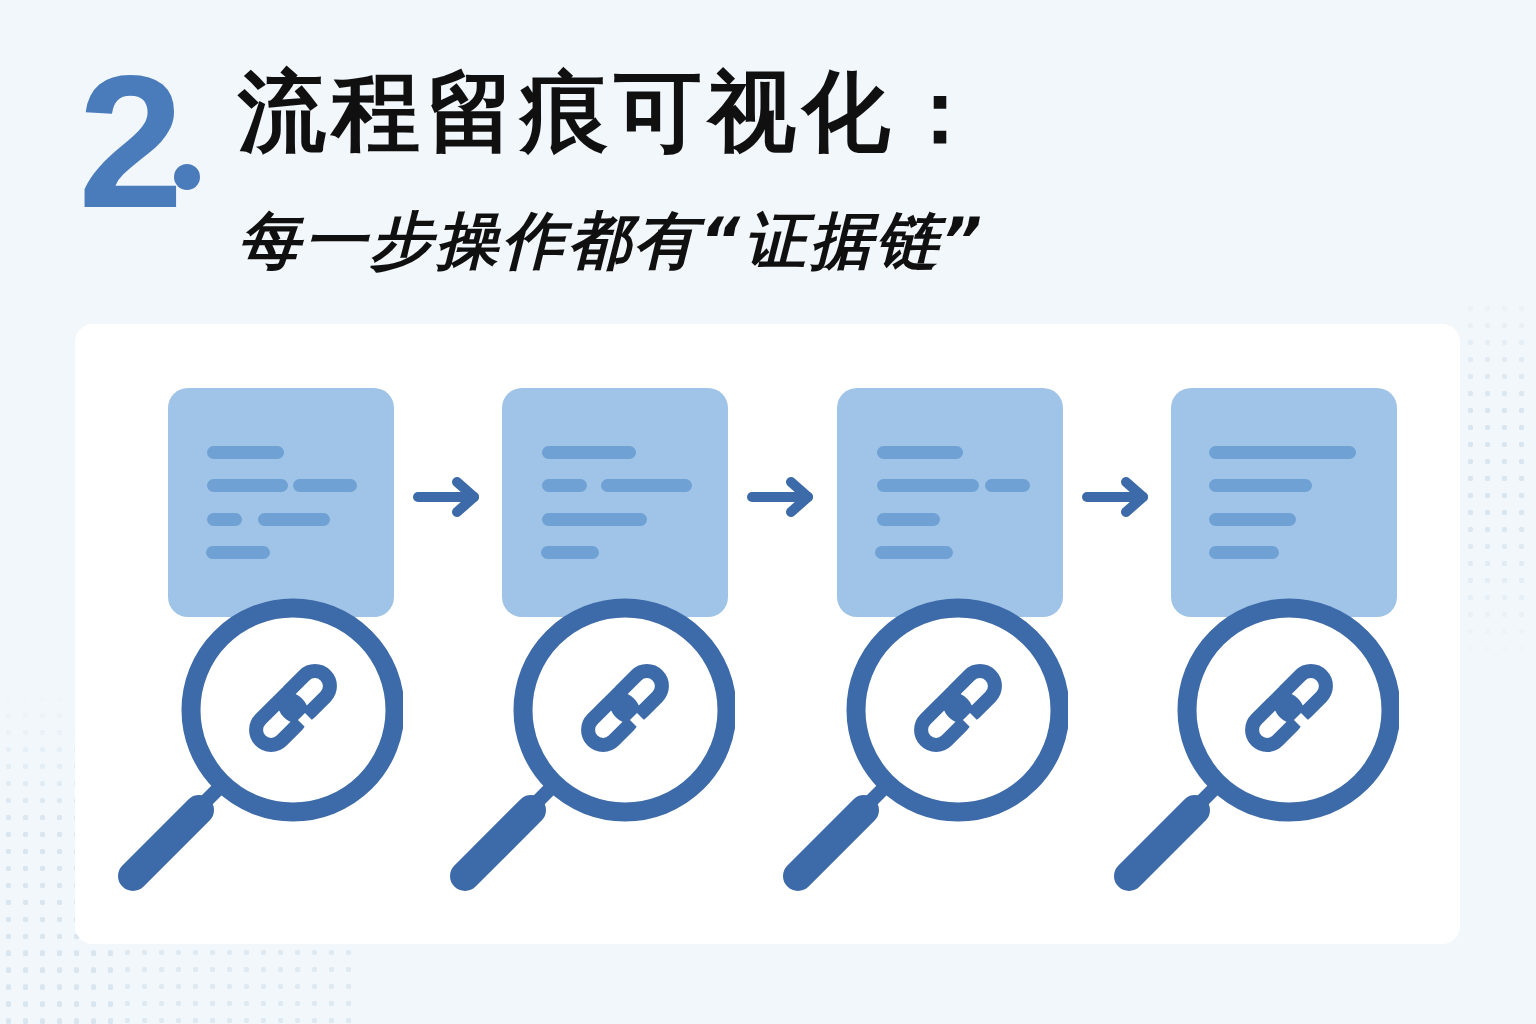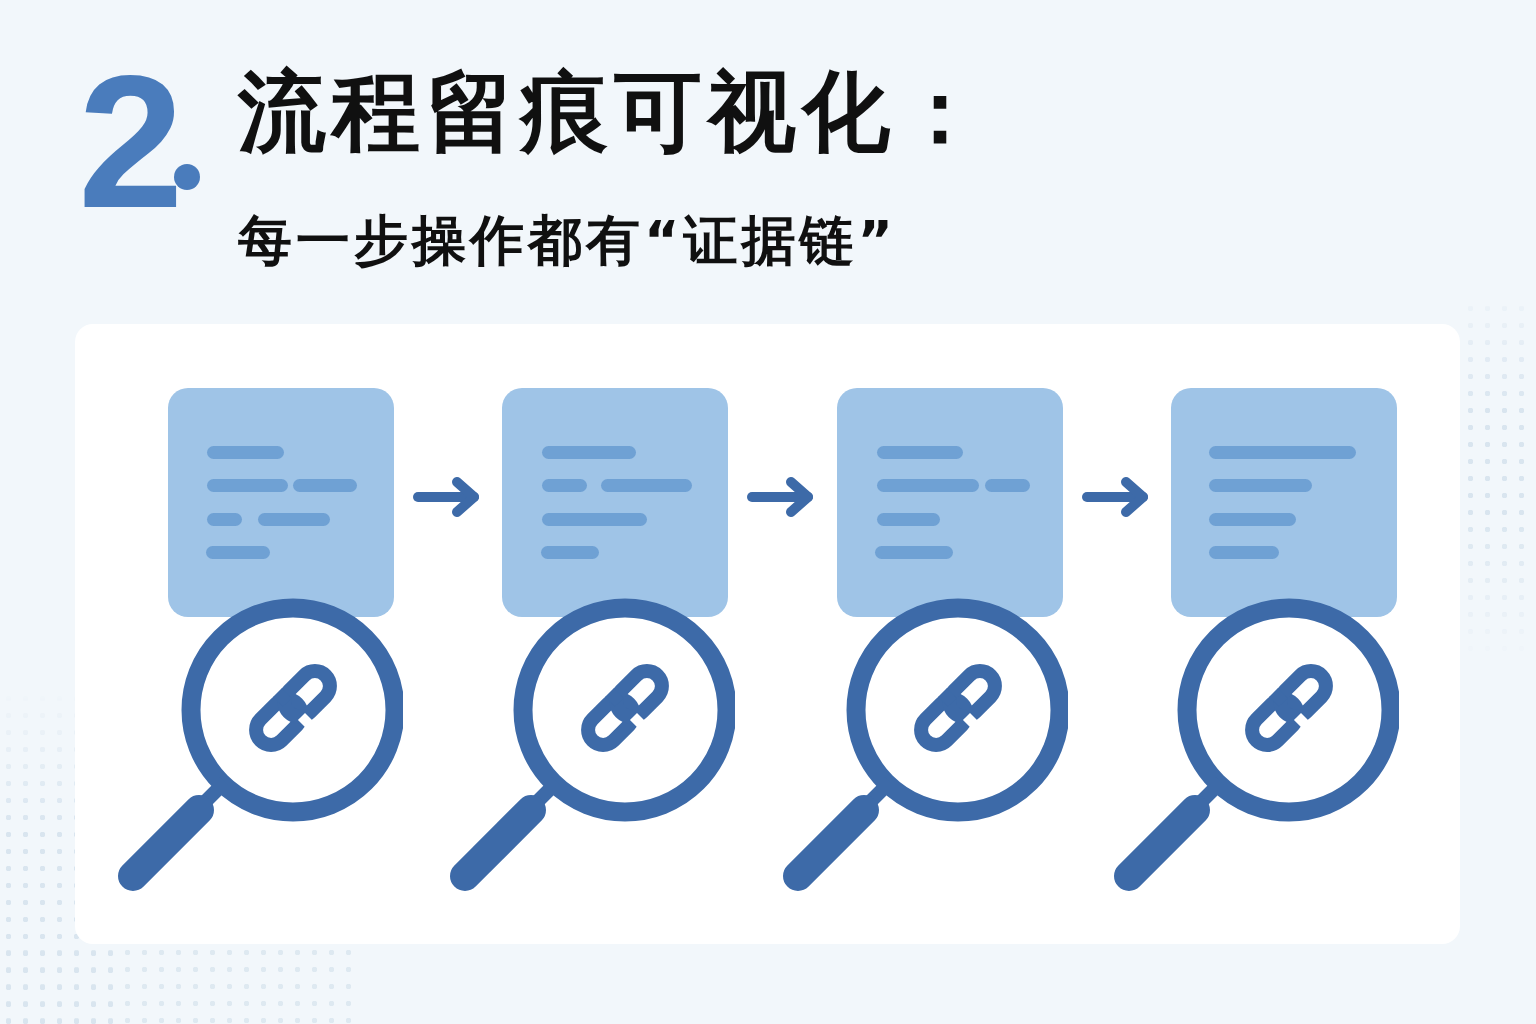--- a/index.html
+++ b/index.html
@@ -31,21 +31,21 @@
     position: absolute; left: 174px; top: 164px; width: 26px; height: 26px;
     border-radius: 50%; background: #4a7cbc;
   }
   .title-line {
     position: absolute; left: 238px;
     font-weight: bold; color: #101010; white-space: nowrap;
     font-family: "DejaVu Sans", sans-serif;
     text-align: right;
   }
   .title-line-1 { top: 62px; font-size: 88px; line-height: 100px; letter-spacing: 6px; }
-  .title-line-2 { top: 196px; font-size: 54px; line-height: 90px; letter-spacing: 4px; }
+  .title-line-2 { top: 196px; font-size: 62px; line-height: 90px; letter-spacing: 4px; font-style: italic; }
 
   .panel {
     position: absolute; left: 75px; top: 324px; width: 1385px; height: 620px;
     background: #ffffff; border-radius: 18px;
   }
   .doc-card {
     position: absolute; top: 388px; width: 226px; height: 229px;
     background: #9fc4e7; border-radius: 20px;
   }
   .doc-line {

